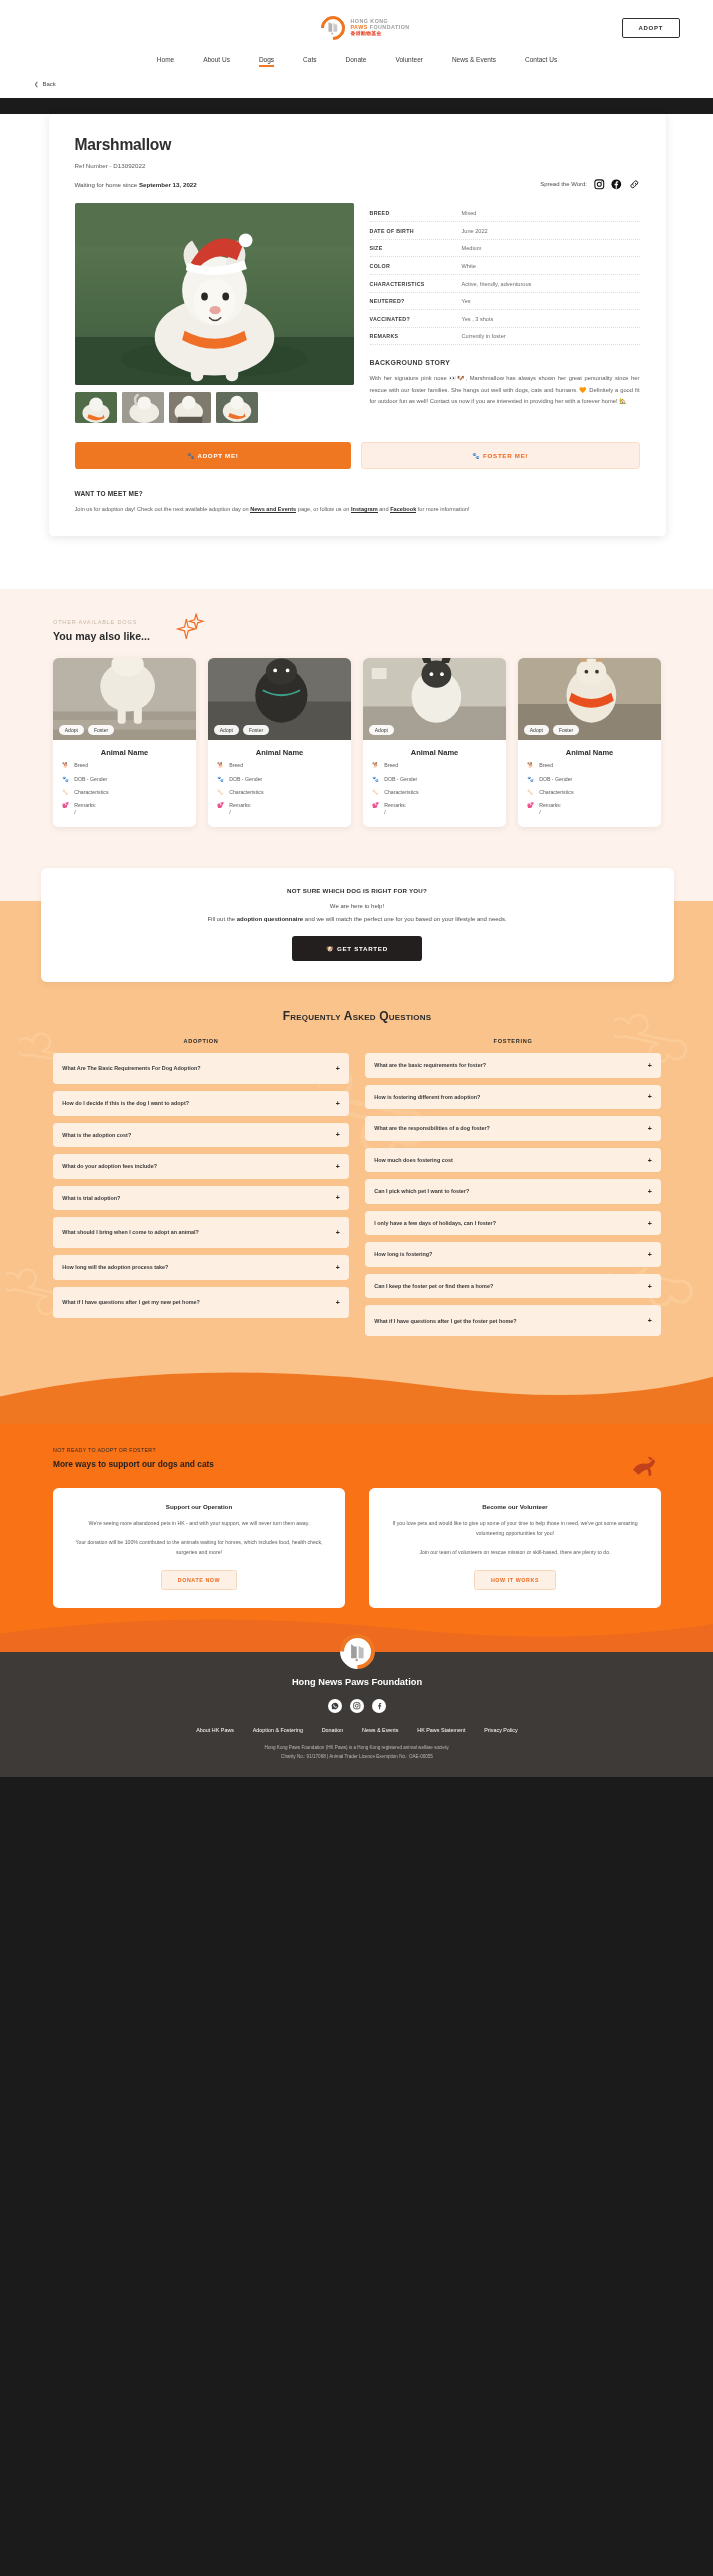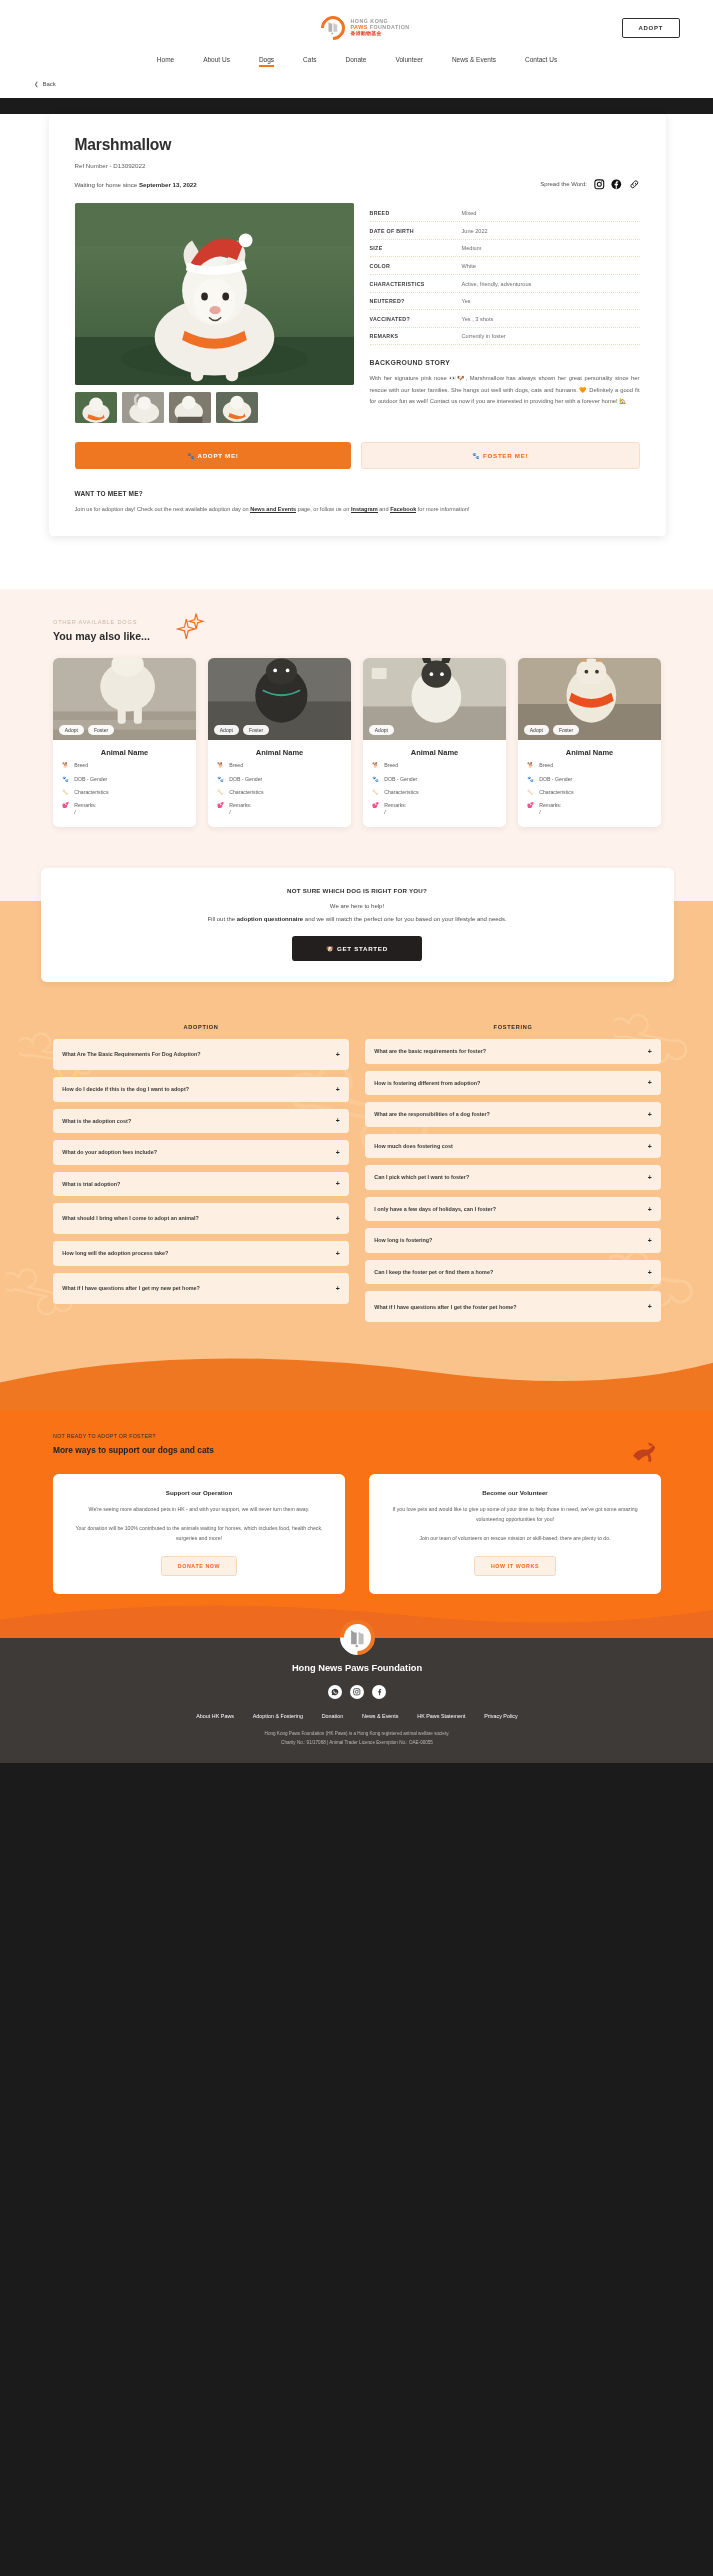--- a/index.html
+++ b/index.html
@@ -566,20 +566,21 @@
           <path d="M20 26 a14 14 0 1 1 14 14 l52 12 a14 14 0 1 1 -7 19 a14 14 0 1 1 -13 -15 l-52 -12 a14 14 0 1 1 6 -18z" fill="none" stroke="#fdd6ab" stroke-width="4"></path>
         </svg>
       <svg class="bone" style="right:12.5px; top:262px;" width="93" height="62" viewBox="0 0 150 100">
           <path d="M28 30 a17 17 0 1 1 17 17 l64 14 a17 17 0 1 1 -9 22 a17 17 0 1 1 -16 -18 l-64 -14 a17 17 0 1 1 8 -21z" fill="none" stroke="#fdd6ab" stroke-width="5"></path>
         </svg>
       <svg class="bone" style="left:199px; top:424px;" width="162" height="106" viewBox="0 0 260 170">
           <path d="M40 40 a26 26 0 1 1 26 26 l110 22 a26 26 0 1 1 -12 36 a26 26 0 1 1 -26 -26 l-110 -22 a26 26 0 1 1 12 -36z" fill="none" stroke="#fdd6ab" stroke-width="7" opacity=".75"></path>
         </svg>
     </div>
 
+    <div class="faq-title">Frequently Asked Questions</div>
 
     <div class="faq-cols">
 
       <div class="faq-col">
         <div class="faq-col-h">ADOPTION</div>
         <div class="faq-item" style="min-height:31px">
             <div class="faq-q">What Are The Basic Requirements For Dog Adoption?</div>
             <div class="faq-plus">+</div>
           </div>
         <div class="faq-item">

